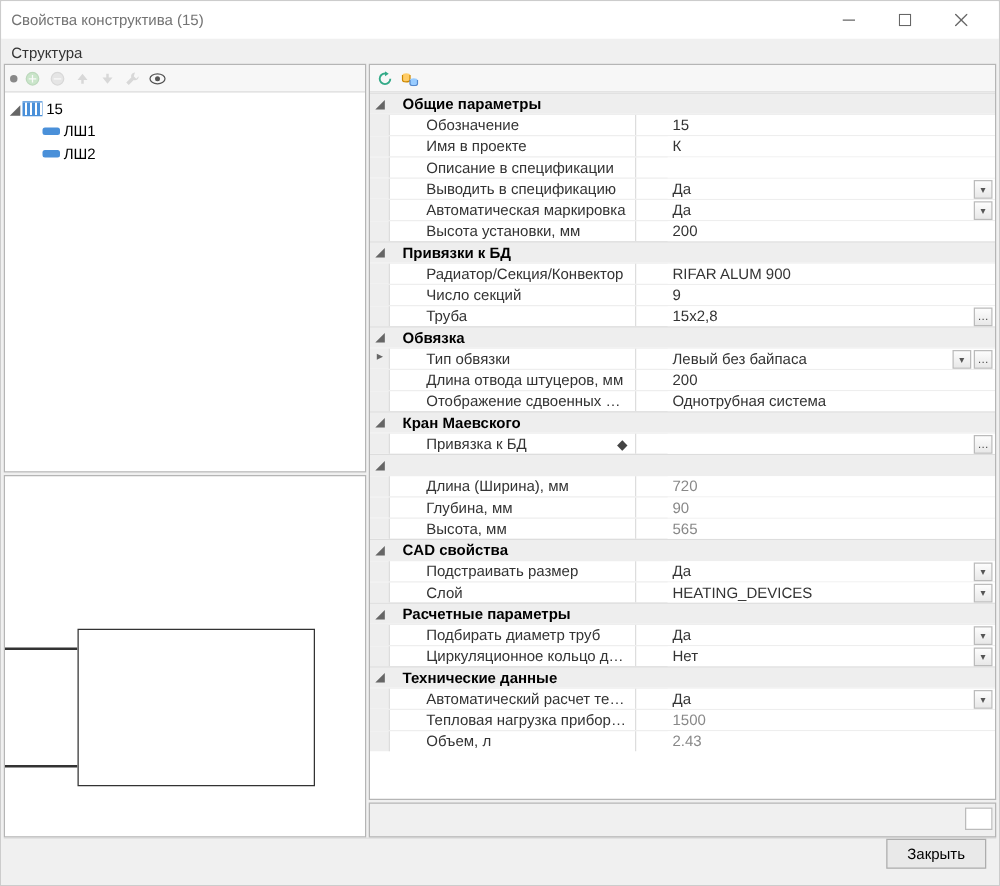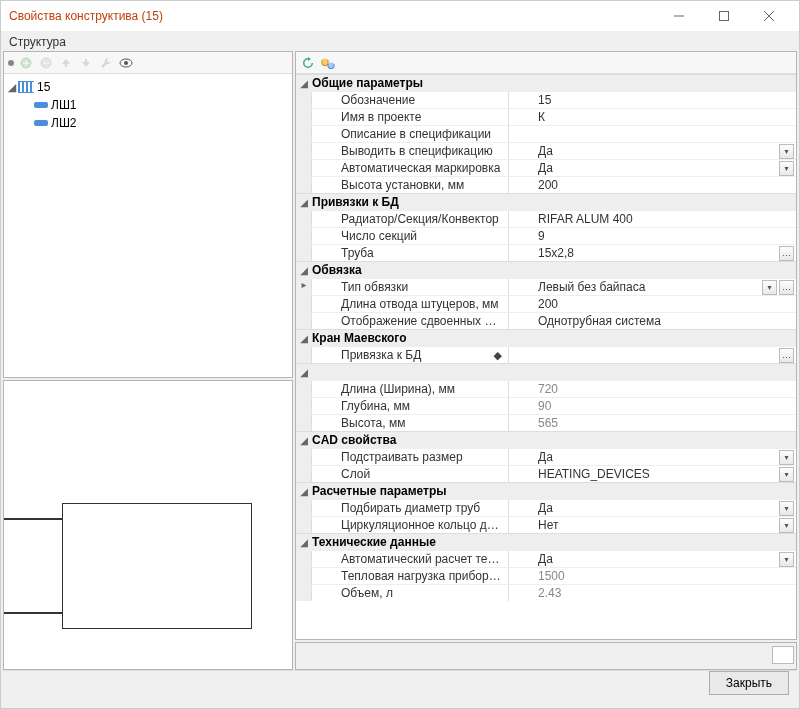--- a/index.html
+++ b/index.html
@@ -1,20 +1,20 @@
 <!DOCTYPE html>
 <html><head>
 <meta charset="utf-8">
 <style>
   * { box-sizing: border-box; font-family: "Segoe UI", Tahoma, sans-serif; font-size: 12px; }
   body { margin: 0; background: #fff; color: #000; user-select: none; }
   .window { width: 800px; height: 709px; display: flex; flex-direction: column; border: 1px solid #ccc; position: relative; }
 
   
-  .titlebar { height: 30px; background: #fff; display: flex; align-items: center; padding: 0 8px; color: #c2410c; }
+  .titlebar { height: 30px; background: #fff; display: flex; align-items: center; padding: 0 8px; color: #737373; }
   .title-text { flex: 1; }
   .winbtn { width: 45px; height: 30px; display: flex; align-items: center; justify-content: center; color: #666; }
 
   
   .body { flex: 1; display: flex; flex-direction: column; background: #f0f0f0; padding: 2px; }
   .subheader { padding: 2px 6px 0 6px; color: #333; }
   .main-split { flex: 1; display: flex; gap: 2px; margin-top: 2px; min-height: 0; }
 
   
   .leftcol { width: 290px; display: flex; flex-direction: column; gap: 2px; }
@@ -35,21 +35,21 @@
   .pipe-h { position: absolute; background: #333; height: 2px; }
 
   
   .rightcol { flex: 1; display: flex; flex-direction: column; gap: 2px; min-height: 0; }
   .propgrid { flex: 1; background: #fff; border: 1px solid #b5b5b5; display: flex; flex-direction: column; min-height: 0; }
   .pg-toolbar { height: 22px; background: #f7f7f7; border-bottom: 1px solid #ddd; display: flex; align-items: center; padding: 0 4px; gap: 4px; }
   .pg-body { flex: 1; overflow-y: auto; overflow-x: hidden; }
 
   .cat-row { display: flex; align-items: center; height: 17px; background: #eee; border-top: 1px solid #ddd; }
   .cat-tw { width: 16px; text-align: center; color: #666; font-size: 10px; }
-  .cat-label { font-weight: bold; flex: 1; }
+  .cat-label { font-weight: bold; flex: 1; margin-left: 10px; }
 
   .prop-row { display: flex; height: 17px; border-top: 1px solid #eee; gap: 25px; }
   .gutter { width: 16px; background: #eee; border-right: 1px solid #ddd; }
   .prop-name { width: 172px; padding: 1px 4px; white-space: nowrap; overflow: hidden; text-overflow: ellipsis; border-right: 1px solid #ddd; color: #333; }
   .prop-val { flex: 1; display: flex; align-items: center; padding: 0 4px; background: #fff; color: #333; position: relative; }
   .prop-val.ro { color: #888; }
   .prop-val.sel { background: #fff; }
   .prop-val .dd { position: absolute; right: 2px; top: 1px; width: 15px; height: 15px; background: linear-gradient(#fdfdfd,#e8e8e8); border: 1px solid #bbb; display: flex; align-items: center; justify-content: center; font-size: 8px; color: #555; }
   .prop-val .dots { position: absolute; right: 2px; top: 1px; width: 15px; height: 15px; background: linear-gradient(#fdfdfd,#e8e8e8); border: 1px solid #bbb; display: flex; align-items: center; justify-content: center; font-size: 9px; color: #444; line-height: 1; }
 
@@ -227,21 +227,21 @@
               </div>
 
             <div class="cat-row">
                 <span class="cat-tw">◢</span>
                 <span class="cat-label">Привязки к БД</span>
               </div>
             <div class="prop-row">
                 <div class="gutter"></div>
                 <div class="prop-name">Радиатор/Секция/Конвектор</div>
                 <div class="prop-val">
-                  <span>RIFAR ALUM 400</span>
+                  <span>RIFAR ALUM 900</span>
                 </div>
               </div>
             <div class="prop-row">
                 <div class="gutter"></div>
                 <div class="prop-name">Число секций</div>
                 <div class="prop-val">
                   <span>9</span>
                 </div>
               </div>
             <div class="prop-row">

